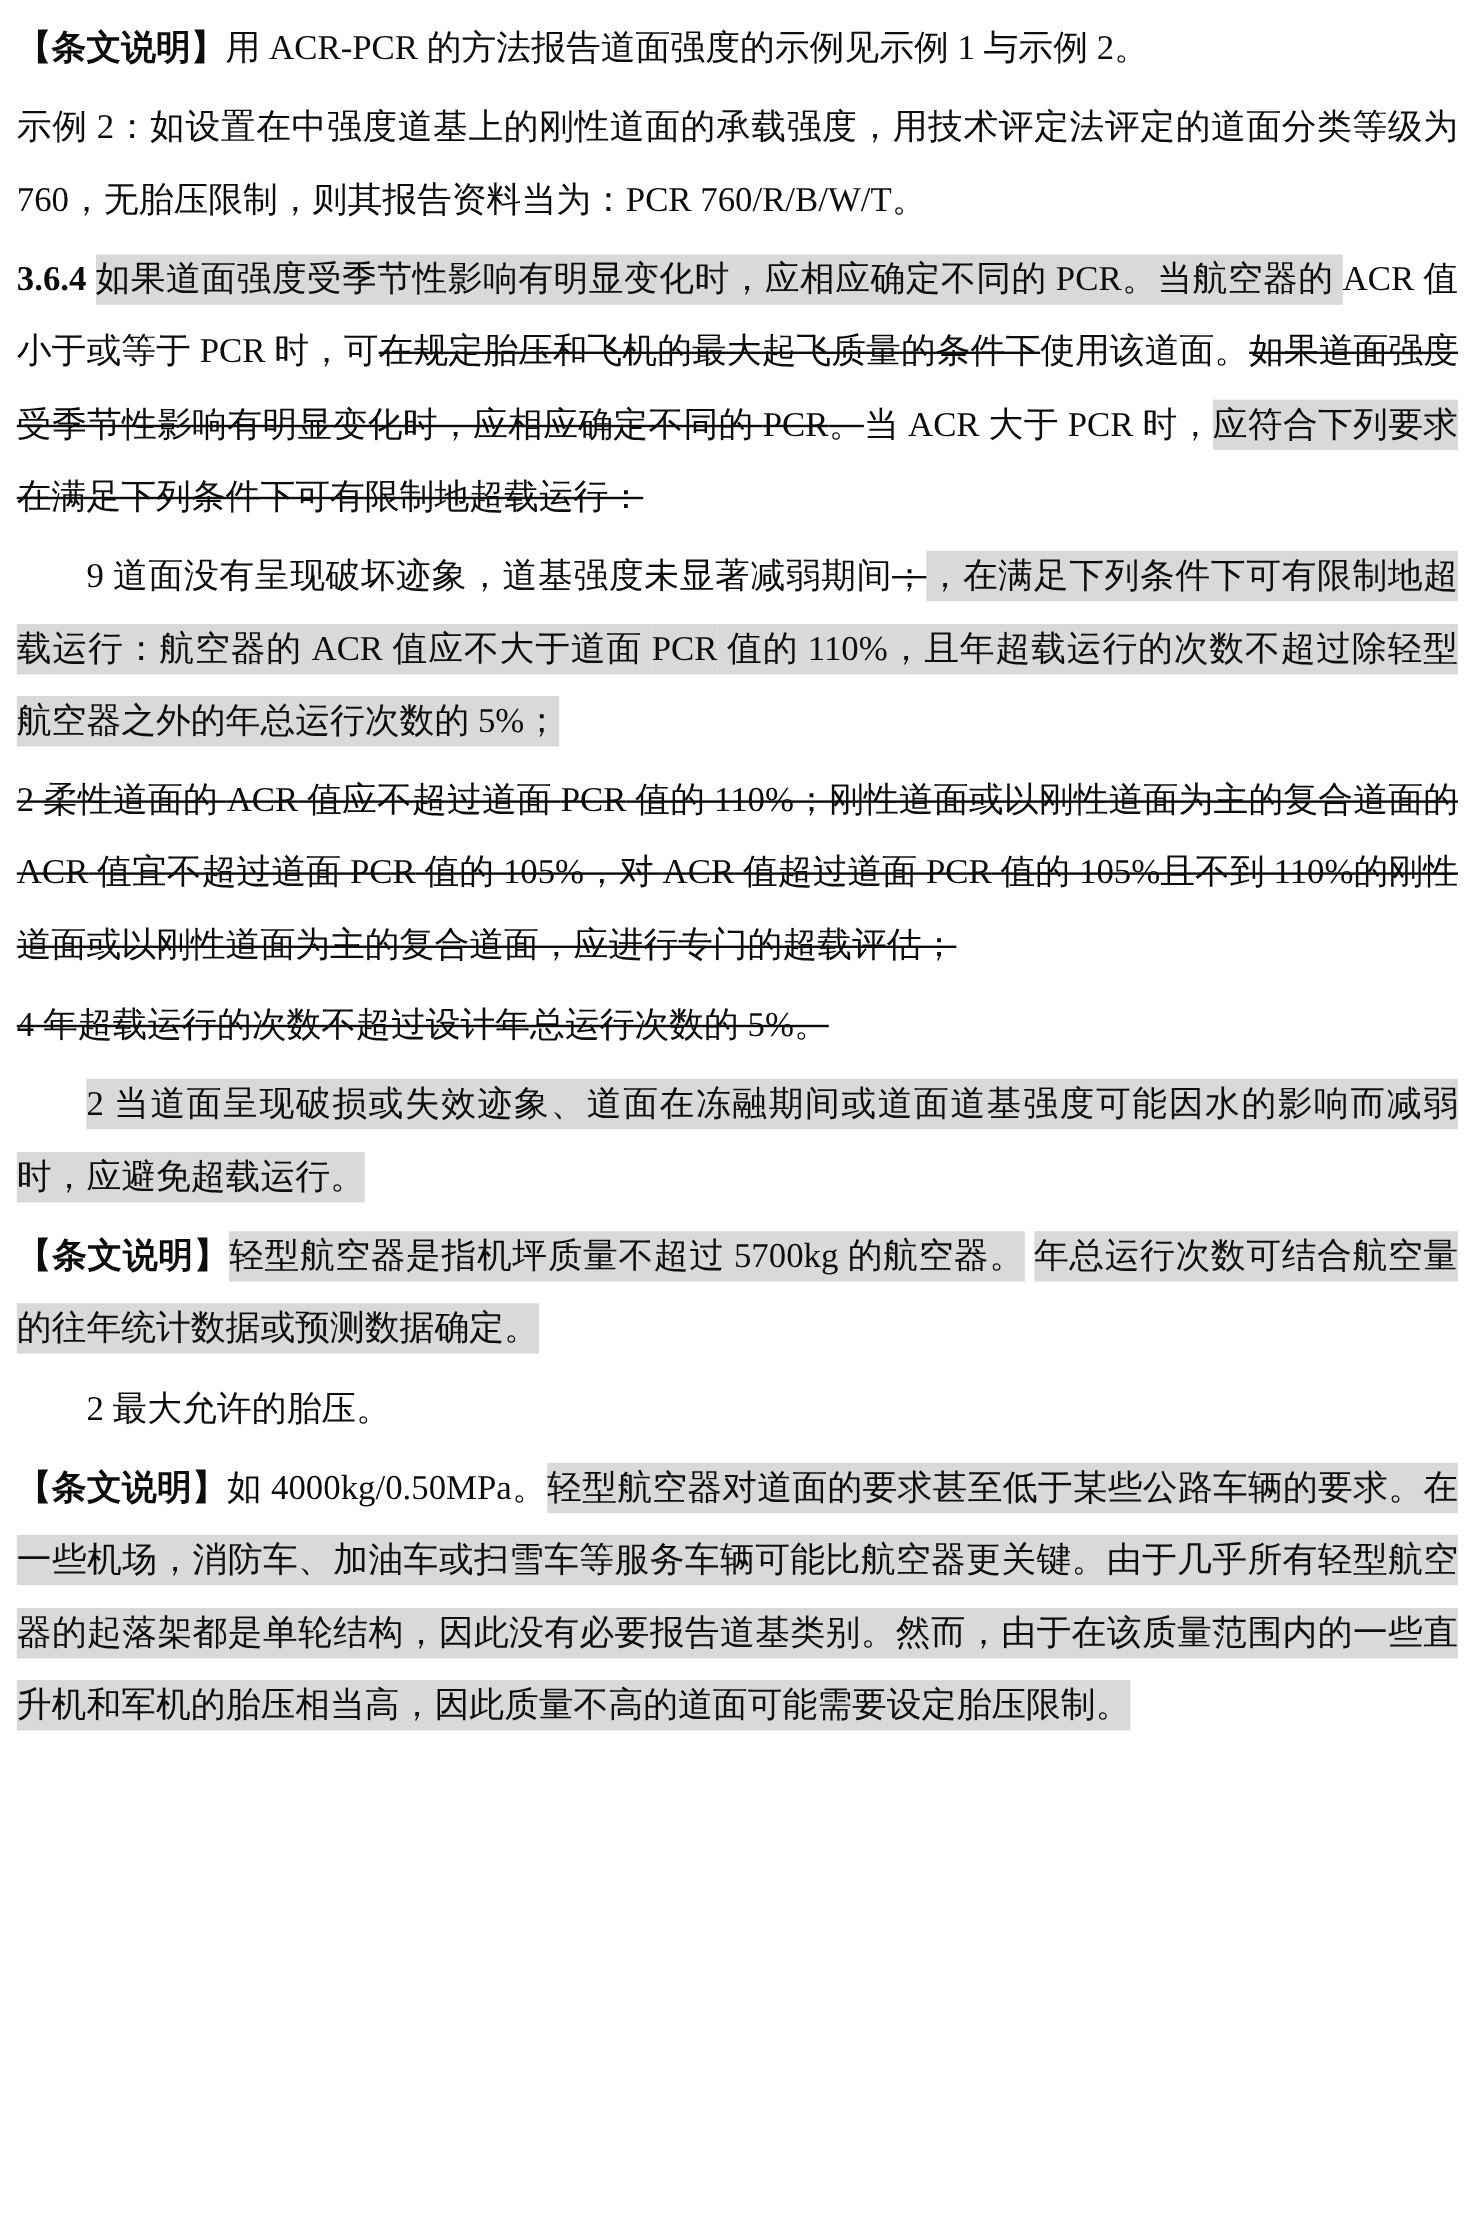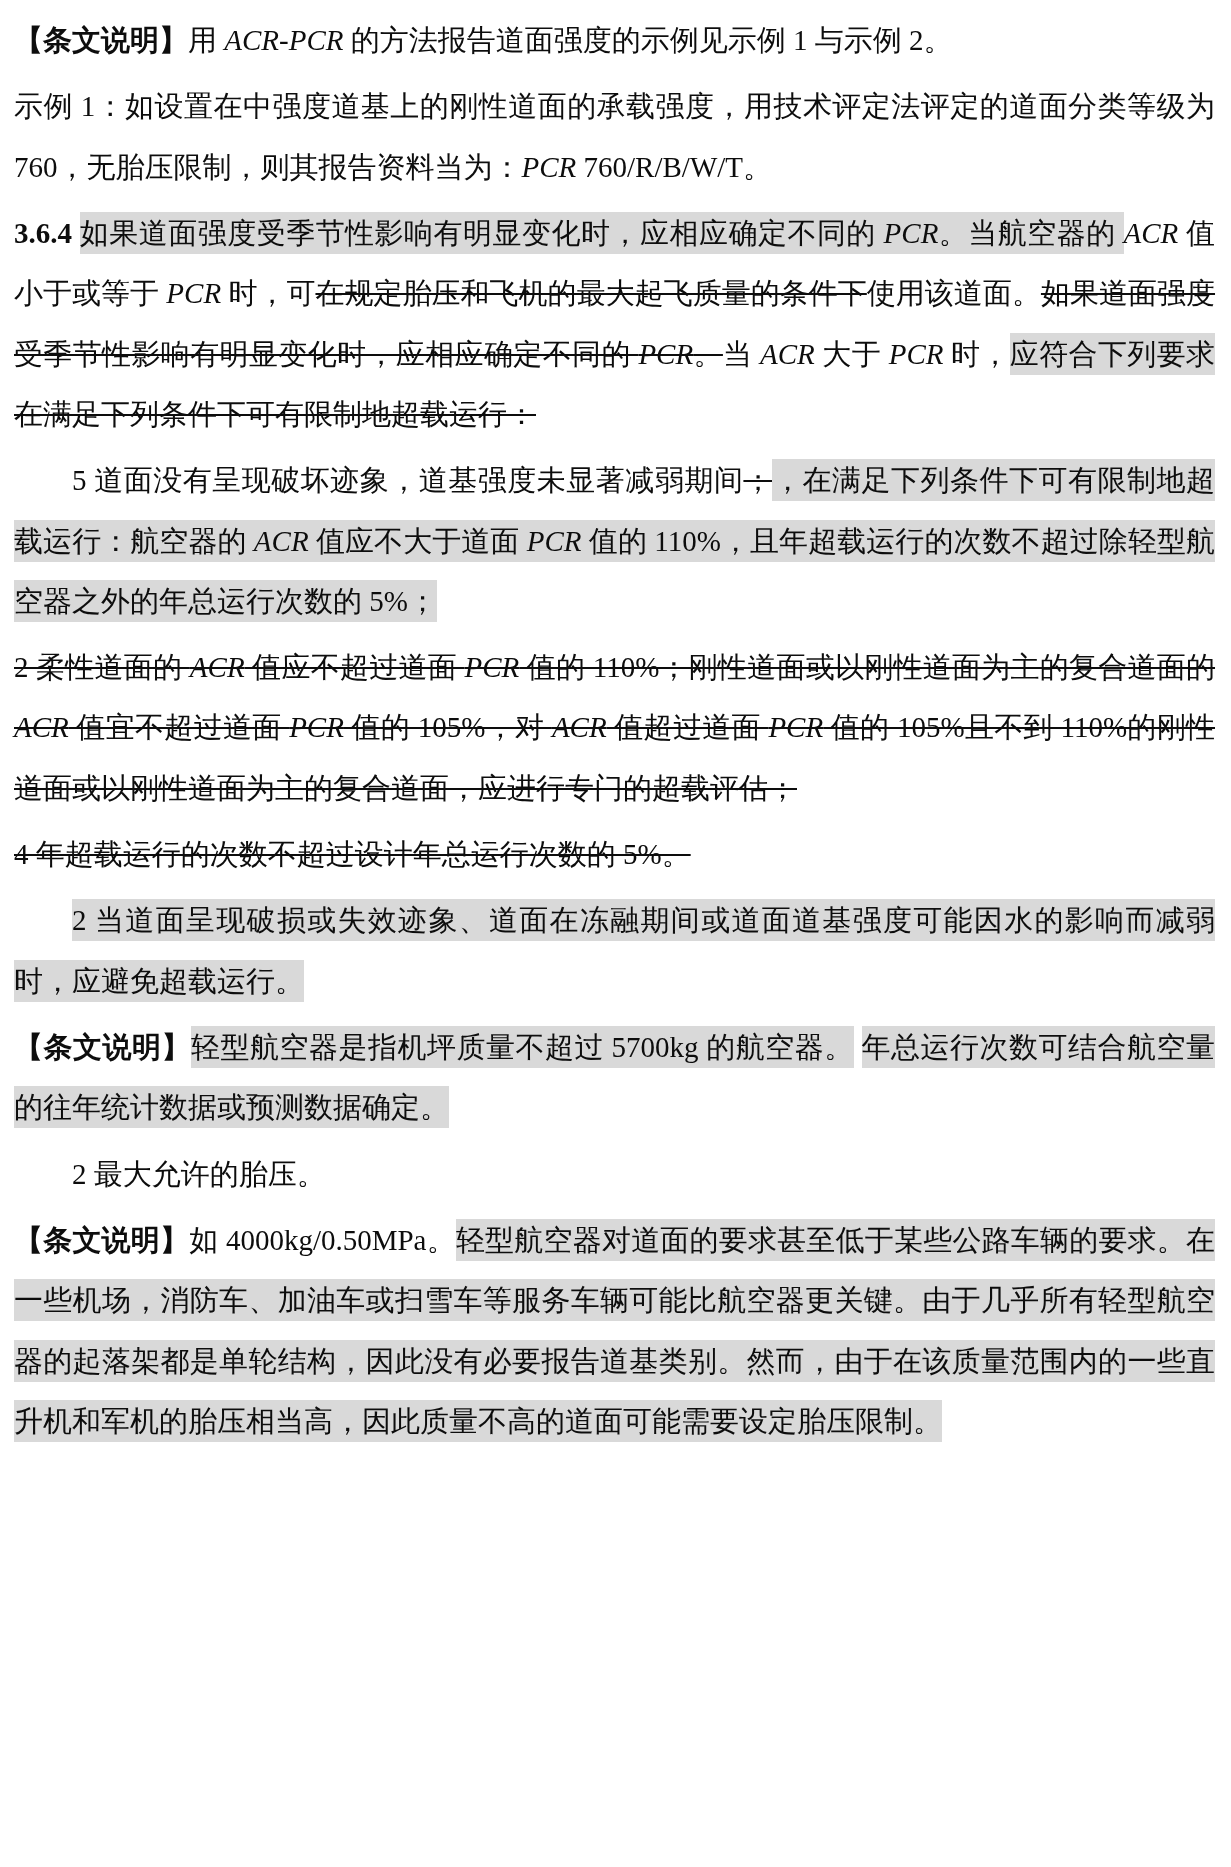--- a/index.html
+++ b/index.html
@@ -18,42 +18,42 @@
   }
   .para {
     margin: 0;
     line-height: 2.08;
     text-align: justify;
     word-break: break-all;
   }
   .para + .para { margin-top: 6px; }
   .indent { text-indent: 2em; }
   .bold { font-weight: bold; }
-  .italic { font-style: italic; }
+  .italic { }
   .strike {
     text-decoration: line-through;
     text-decoration-thickness: 2px;
     text-decoration-color: #0d0d0d;
   }
   .highlight {
     background-color: var(--hl, #d9d9d9);
     padding: 5px 0;
     -webkit-box-decoration-break: clone;
     box-decoration-break: clone;
   }
 </style>
 </head>
 <body style="background: rgb(255, 255, 255); color: rgb(13, 13, 13); --hl: #d9d9d9;">
 
 <main>
   <article>
       <p class="para"><span class="bold">【条文说明】</span><span>用 </span><span class="italic">ACR-PCR</span><span> 的方法报告道面强度的示例见示例 1 与示例 2。</span></p>
-      <p class="para"><span>示例 1：如设置在中强度道基上的刚性道面的承载强度，用技术评定法评定的道面分类等级为 760，无胎压限制，则其报告资料当为：</span><span class="italic">PCR</span><span> 760/R/B/W/T。</span></p>
+      <p class="para"><span>示例 2：如设置在中强度道基上的刚性道面的承载强度，用技术评定法评定的道面分类等级为 760，无胎压限制，则其报告资料当为：</span><span class="italic">PCR</span><span> 760/R/B/W/T。</span></p>
       <p class="para"><span class="bold">3.6.4 </span><span class="highlight">如果道面强度受季节性影响有明显变化时，应相应确定不同的 </span><span class="italic highlight">PCR</span><span class="highlight">。当航空器的 </span><span class="italic">ACR</span><span> 值小于或等于 </span><span class="italic">PCR</span><span> 时，可</span><span class="strike">在规定胎压和飞机的最大起飞质量的条件下</span><span>使用该道面。</span><span class="strike">如果道面强度受季节性影响有明显变化时，应相应确定不同的 </span><span class="italic strike">PCR</span><span class="strike">。</span><span>当 </span><span class="italic">ACR</span><span> 大于 </span><span class="italic">PCR</span><span> 时，</span><span class="highlight">应符合下列要求</span><span class="strike">在满足下列条件下可有限制地超载运行：</span></p>
-      <p class="para indent"><span>5 道面没有呈现破坏迹象，道基强度未显著减弱期间</span><span class="strike">；</span><span class="highlight">，在满足下列条件下可有限制地超载运行：航空器的 </span><span class="italic highlight">ACR</span><span class="highlight"> 值应不大于道面 </span><span class="italic highlight">PCR</span><span class="highlight"> 值的 110%，且年超载运行的次数不超过除轻型航空器之外的年总运行次数的 5%；</span></p>
+      <p class="para indent"><span>9 道面没有呈现破坏迹象，道基强度未显著减弱期间</span><span class="strike">；</span><span class="highlight">，在满足下列条件下可有限制地超载运行：航空器的 </span><span class="italic highlight">ACR</span><span class="highlight"> 值应不大于道面 </span><span class="italic highlight">PCR</span><span class="highlight"> 值的 110%，且年超载运行的次数不超过除轻型航空器之外的年总运行次数的 5%；</span></p>
       <p class="para"><span class="strike">2 柔性道面的 </span><span class="italic strike">ACR</span><span class="strike"> 值应不超过道面 </span><span class="italic strike">PCR</span><span class="strike"> 值的 110%；刚性道面或以刚性道面为主的复合道面的 </span><span class="italic strike">ACR</span><span class="strike"> 值宜不超过道面 </span><span class="italic strike">PCR</span><span class="strike"> 值的 105%，对 </span><span class="italic strike">ACR</span><span class="strike"> 值超过道面 </span><span class="italic strike">PCR</span><span class="strike"> 值的 105%且不到 110%的刚性道面或以刚性道面为主的复合道面，应进行专门的超载评估；</span></p>
       <p class="para"><span class="strike">4 年超载运行的次数不超过设计年总运行次数的 5%。</span></p>
       <p class="para indent"><span class="highlight">2 当道面呈现破损或失效迹象、道面在冻融期间或道面道基强度可能因水的影响而减弱时，应避免超载运行。</span></p>
       <p class="para"><span class="bold">【条文说明】</span><span class="highlight">轻型航空器是指机坪质量不超过 5700kg 的航空器。</span><span> </span><span class="highlight">年总运行次数可结合航空量的往年统计数据或预测数据确定。</span></p>
       <p class="para indent"><span>2 最大允许的胎压。</span></p>
       <p class="para"><span class="bold">【条文说明】</span><span>如 4000kg/0.50MPa。</span><span class="highlight">轻型航空器对道面的要求甚至低于某些公路车辆的要求。在一些机场，消防车、加油车或扫雪车等服务车辆可能比航空器更关键。由于几乎所有轻型航空器的起落架都是单轮结构，因此没有必要报告道基类别。然而，由于在该质量范围内的一些直升机和军机的胎压相当高，因此质量不高的道面可能需要设定胎压限制。</span></p>
     </article>
 </main>
 
 </body></html>

